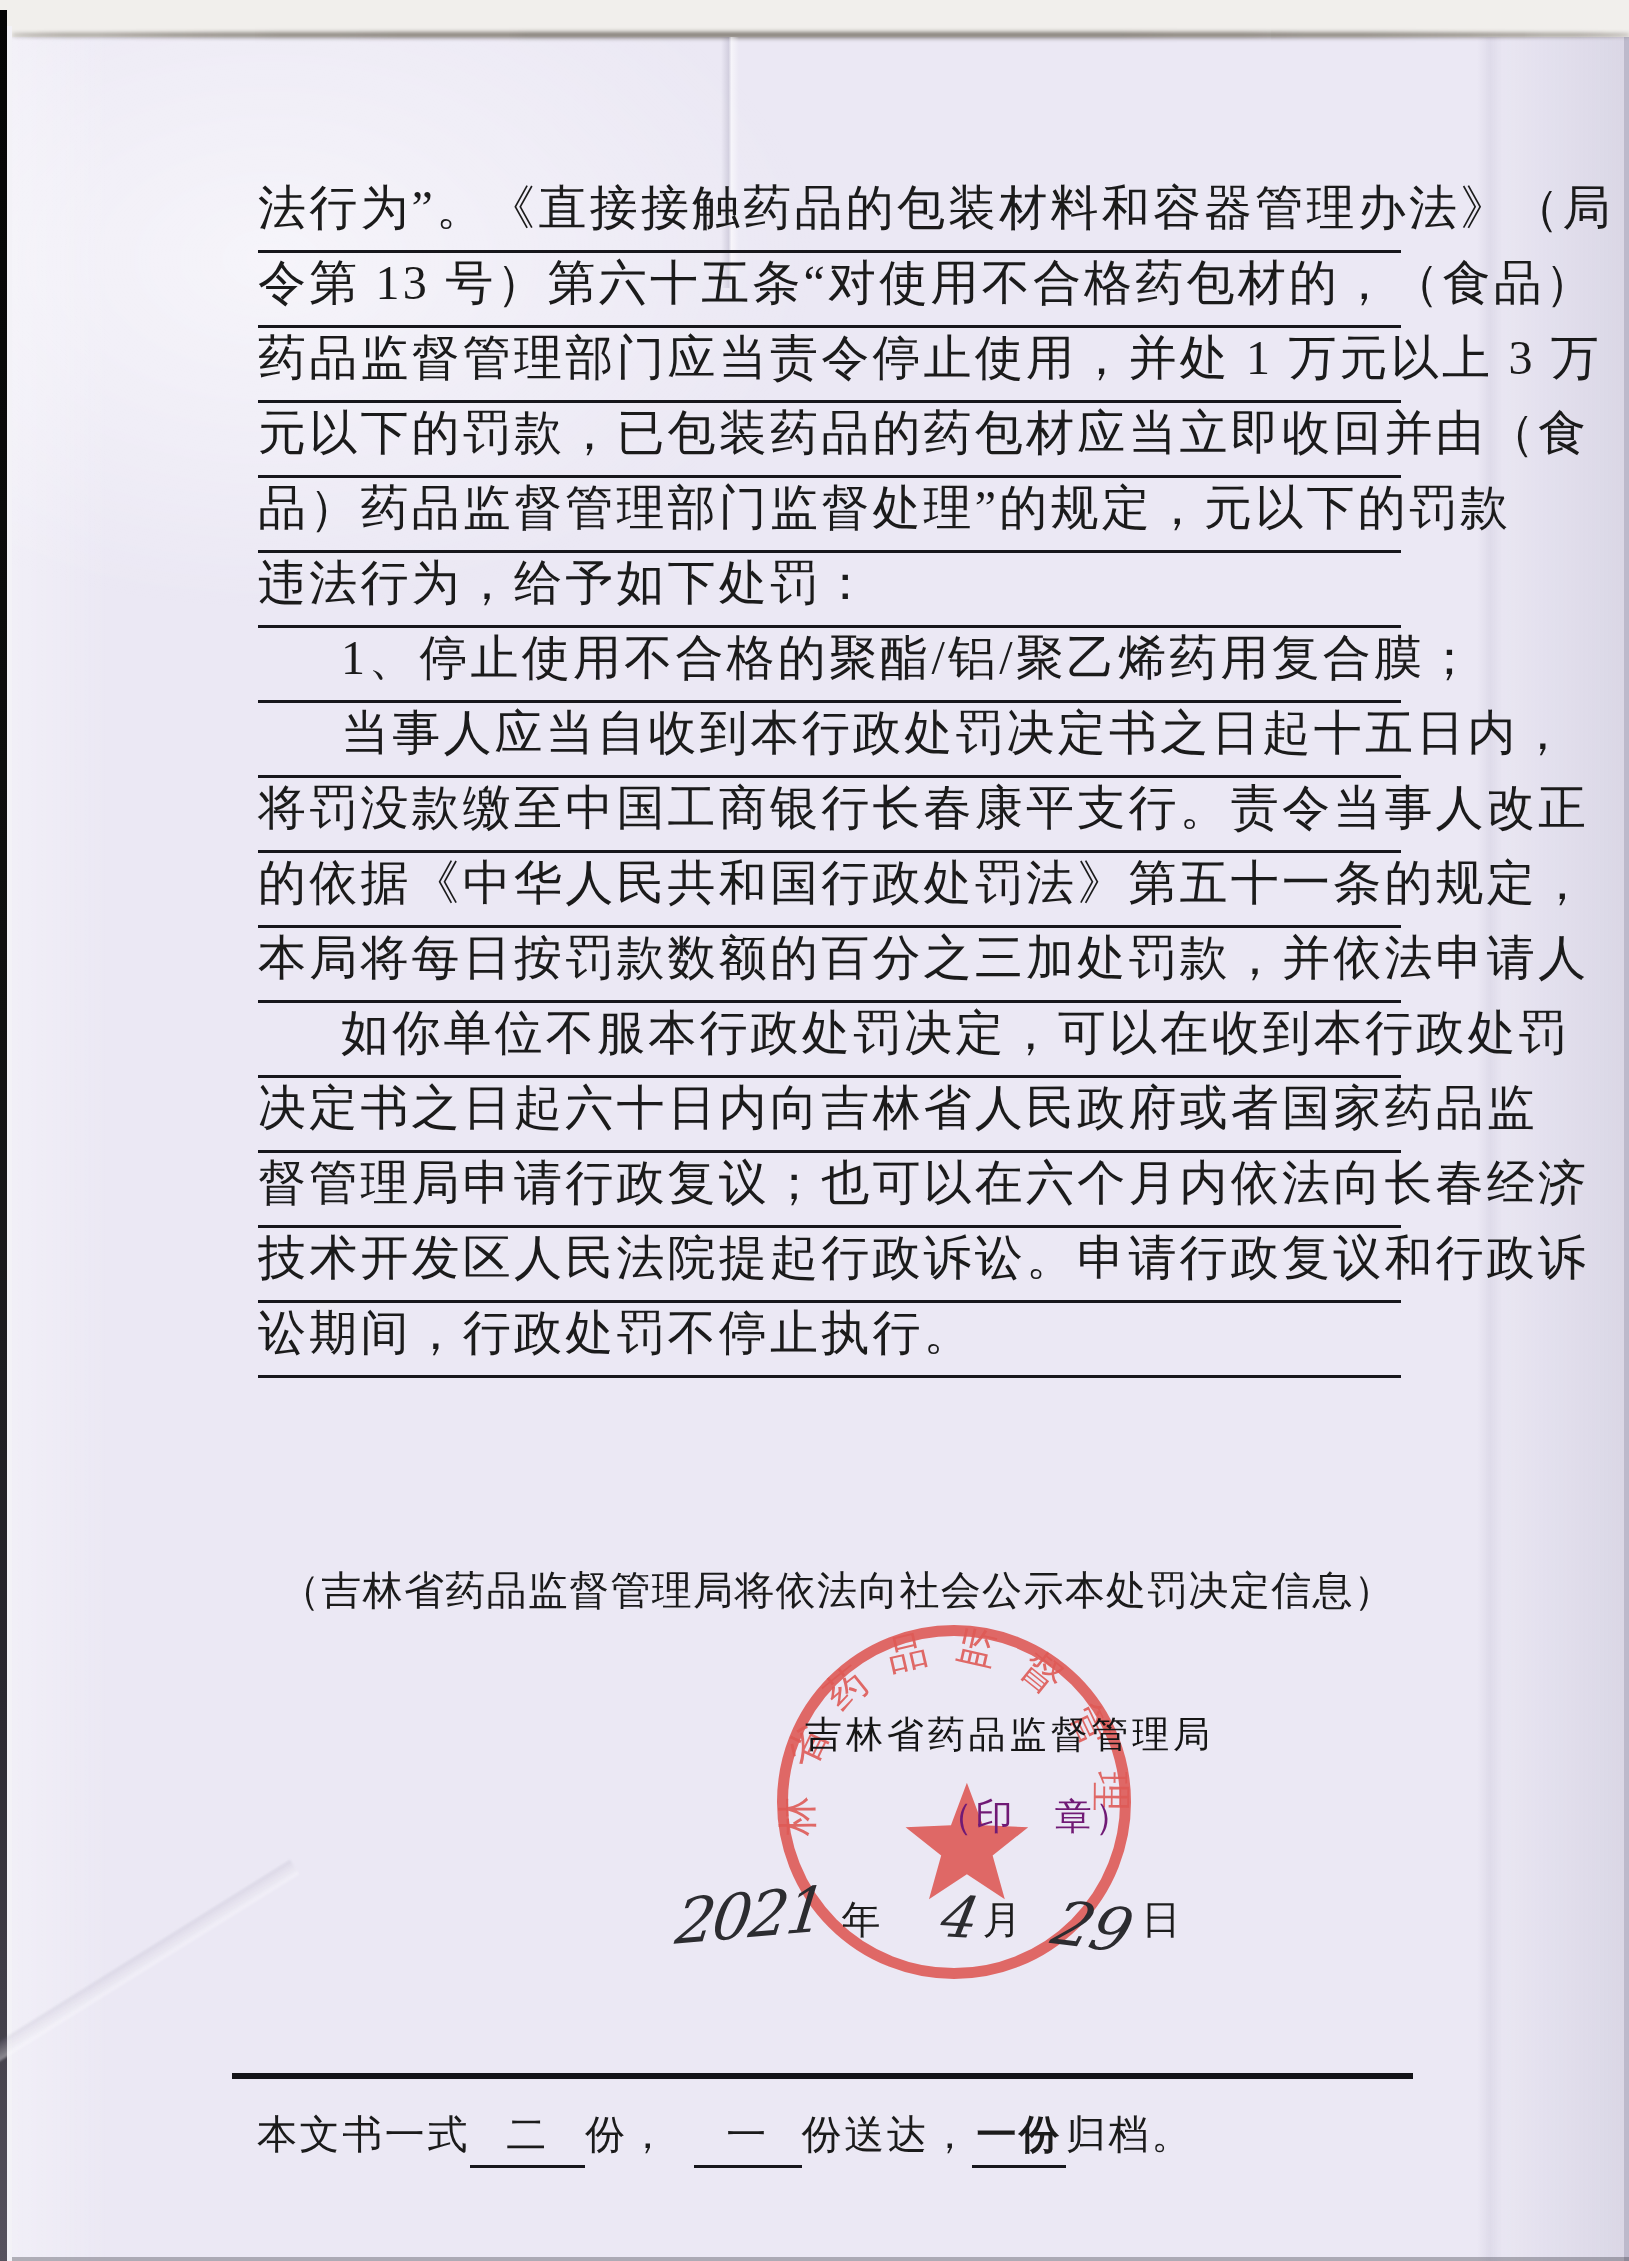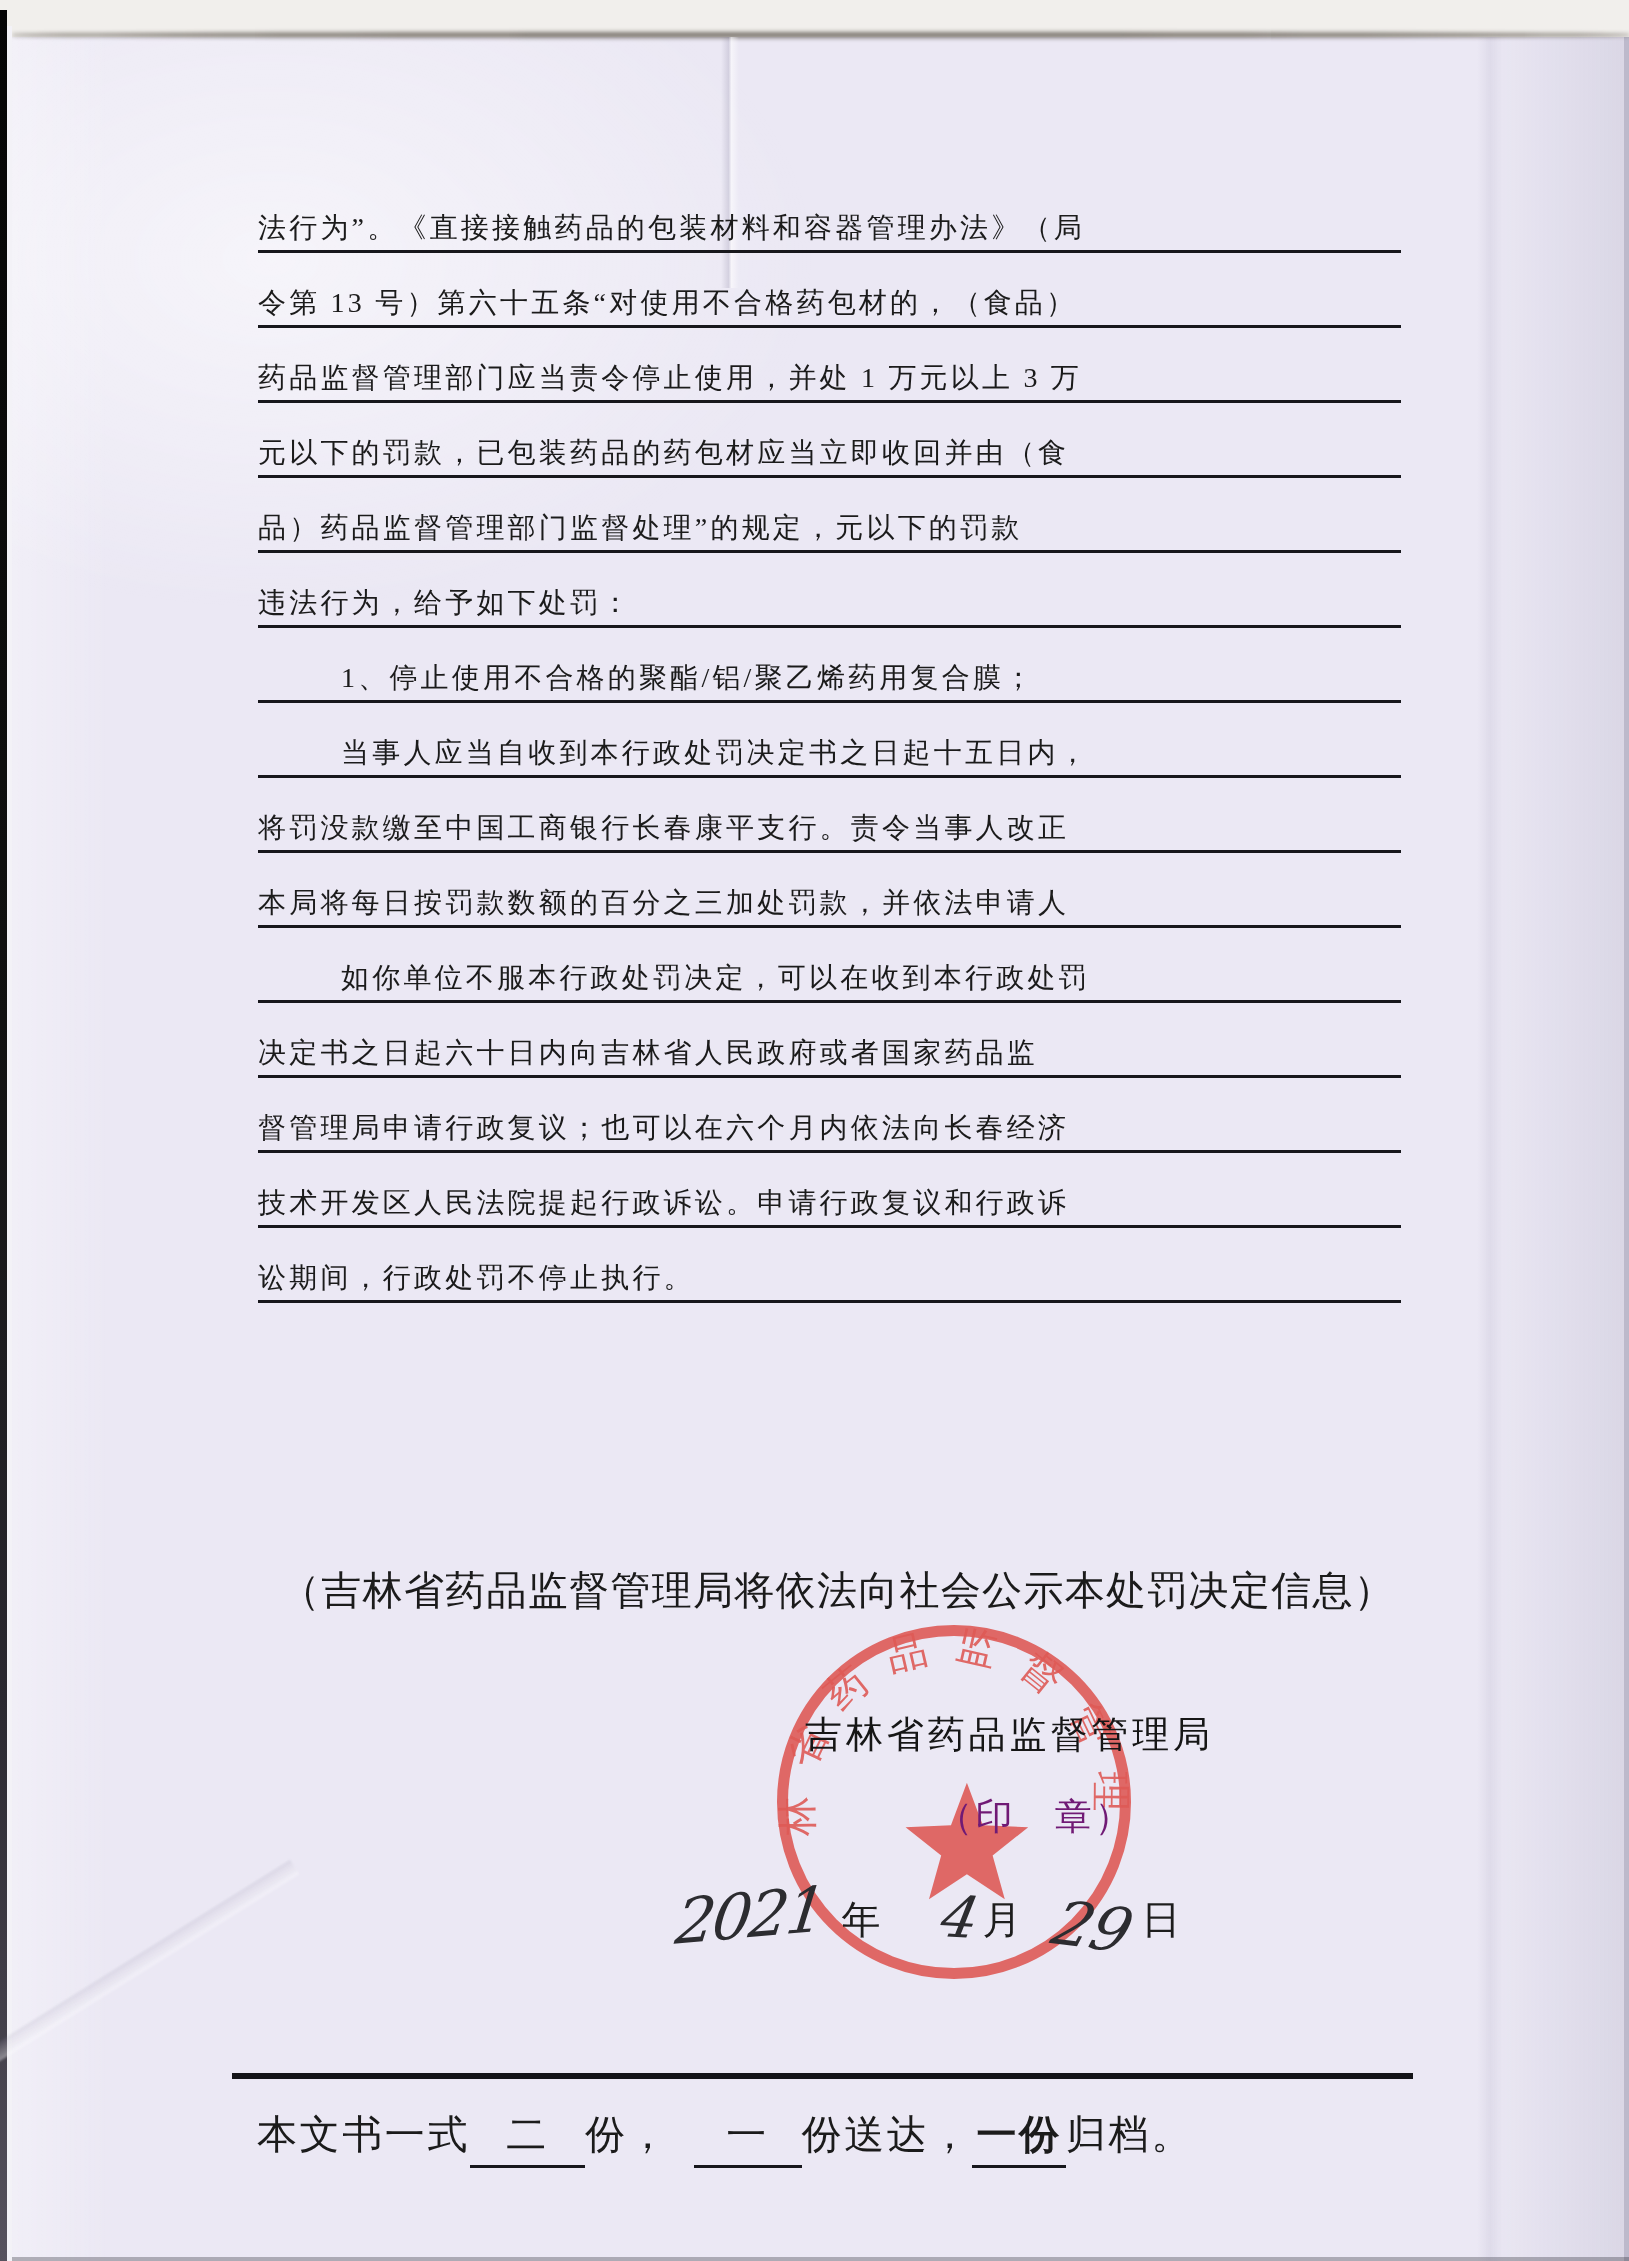--- a/index.html
+++ b/index.html
@@ -59,24 +59,24 @@
   
   .lines{
     position:absolute;left:258px;top:178px;width:1143px;
     color:#1b1b1b;
   }
   .line{
     position:relative;
     height:75px;
     box-sizing:border-box;
     border-bottom:3.9px solid #17171c;
-    font-size:28px;
+    font-size:48px;
     letter-spacing:3.2px;
     display:flex;align-items:flex-end;
-    padding-bottom:3px;
+    padding-bottom:10px;
     white-space:nowrap;
   }
   .line.indent{padding-left:83px;}
   .note-line{
     position:absolute;left:280px;top:1563px;width:1143px;
     font-size:40px;letter-spacing:1.3px;color:#1b1b1b;white-space:nowrap;
   }
   
   .agency{
     position:absolute;left:805px;top:1710px;width:438px;
@@ -158,20 +158,21 @@
     <div class="lines">
       <div class="line">法行为”。《直接接触药品的包装材料和容器管理办法》（局</div>
       <div class="line">令第 13 号）第六十五条“对使用不合格药包材的，（食品）</div>
       <div class="line">药品监督管理部门应当责令停止使用，并处 1 万元以上 3 万</div>
       <div class="line">元以下的罚款，已包装药品的药包材应当立即收回并由（食</div>
       <div class="line">品）药品监督管理部门监督处理”的规定，元以下的罚款</div>
       <div class="line">违法行为，给予如下处罚：</div>
       <div class="line indent">1、停止使用不合格的聚酯/铝/聚乙烯药用复合膜；</div>
       <div class="line indent">当事人应当自收到本行政处罚决定书之日起十五日内，</div>
       <div class="line">将罚没款缴至中国工商银行长春康平支行。责令当事人改正</div>
+      <div class="line">的依据《中华人民共和国行政处罚法》第五十一条的规定，</div>
       <div class="line">本局将每日按罚款数额的百分之三加处罚款，并依法申请人</div>
       <div class="line indent">如你单位不服本行政处罚决定，可以在收到本行政处罚</div>
       <div class="line">决定书之日起六十日内向吉林省人民政府或者国家药品监</div>
       <div class="line">督管理局申请行政复议；也可以在六个月内依法向长春经济</div>
       <div class="line">技术开发区人民法院提起行政诉讼。申请行政复议和行政诉</div>
       <div class="line">讼期间，行政处罚不停止执行。</div>
     </div>
 
     <div class="note-line">（吉林省药品监督管理局将依法向社会公示本处罚决定信息）</div>
 

